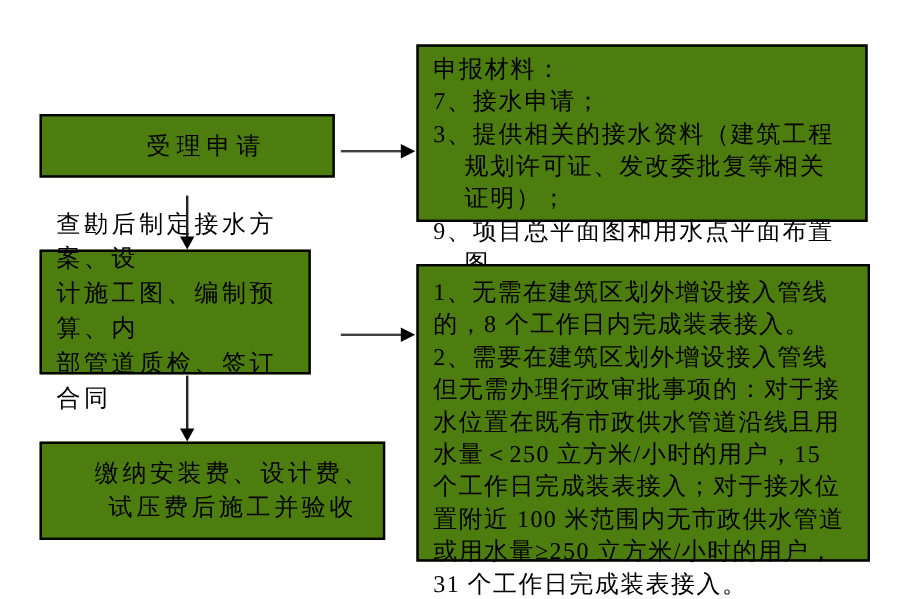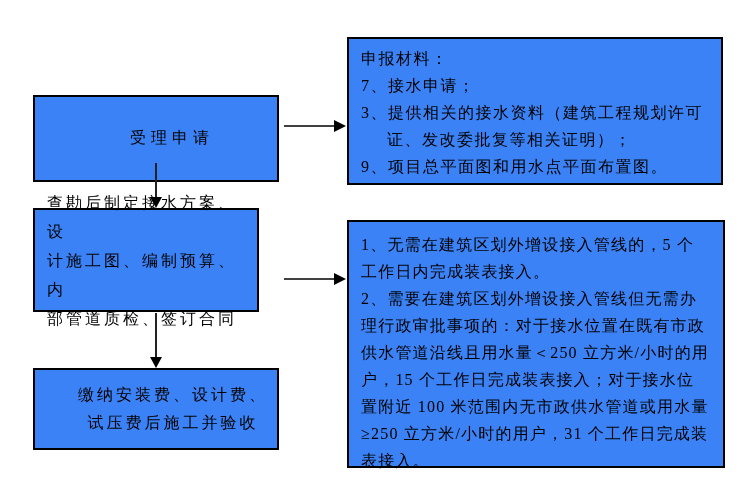--- a/index.html
+++ b/index.html
@@ -13,48 +13,48 @@
     position: relative;
     width: 751px;
     height: 499px;
     background: #ffffff;
     overflow: hidden;
   }
   .box {
     position: absolute;
     box-sizing: border-box;
     border: 2px solid #000000;
-    background: #3b82f6;
-    font-size: 16px;
+    background: #4d7c0f;
+    font-size: 20px;
   }
   
   .step {
     display: flex;
     align-items: center;
     justify-content: center;
   }
   .step-label {
     white-space: pre-line;
   }
   #step-accept {
-    left: 33px; top: 95px; width: 246px; height: 87px;
+    left: 33px; top: 95px; width: 246px; height: 53px;
     letter-spacing: 5px;
     text-align: center;
     padding-left: 32px;
   }
   #step-survey {
     left: 33px; top: 208px; width: 226px; height: 104px;
     letter-spacing: 3px;
     line-height: 29px;
     padding: 0 12px;
     justify-content: flex-start;
     text-align: left;
   }
   #step-pay {
-    left: 33px; top: 368px; width: 246px; height: 82px;
+    left: 33px; top: 368px; width: 288px; height: 82px;
     letter-spacing: 3px;
     line-height: 28px;
     text-align: center;
     padding-left: 34px;
   }
   
   #note-materials {
     left: 347px; top: 37px; width: 376px; height: 148px;
     padding: 6px 12px;
     line-height: 27px;
@@ -134,21 +134,21 @@
   </div>
 
   <div class="box" id="note-materials">
     <div>申报材料：</div>
     <div class="hang">7、接水申请；</div>
     <div class="hang">3、提供相关的接水资料（建筑工程规划许可证、发改委批复等相关证明）；</div>
     <div class="hang">9、项目总平面图和用水点平面布置图。</div>
   </div>
 
   <div class="box" id="note-timelines">
-    <div>1、无需在建筑区划外增设接入管线的，5 个工作日内完成装表接入。</div>
+    <div>1、无需在建筑区划外增设接入管线的，8 个工作日内完成装表接入。</div>
     <div>2、需要在建筑区划外增设接入管线但无需办理行政审批事项的：对于接水位置在既有市政供水管道沿线且用水量＜250 立方米/小时的用户，15 个工作日完成装表接入；对于接水位置附近 100 米范围内无市政供水管道或用水量≥250 立方米/小时的用户，31 个工作日完成装表接入。</div>
   </div>
 
   <div class="arrow-right" id="arrow-right-1">
     <div class="shaft"></div>
     <div class="head"></div>
   </div>
 
   <div class="arrow-right" id="arrow-right-2">
     <div class="shaft"></div>

